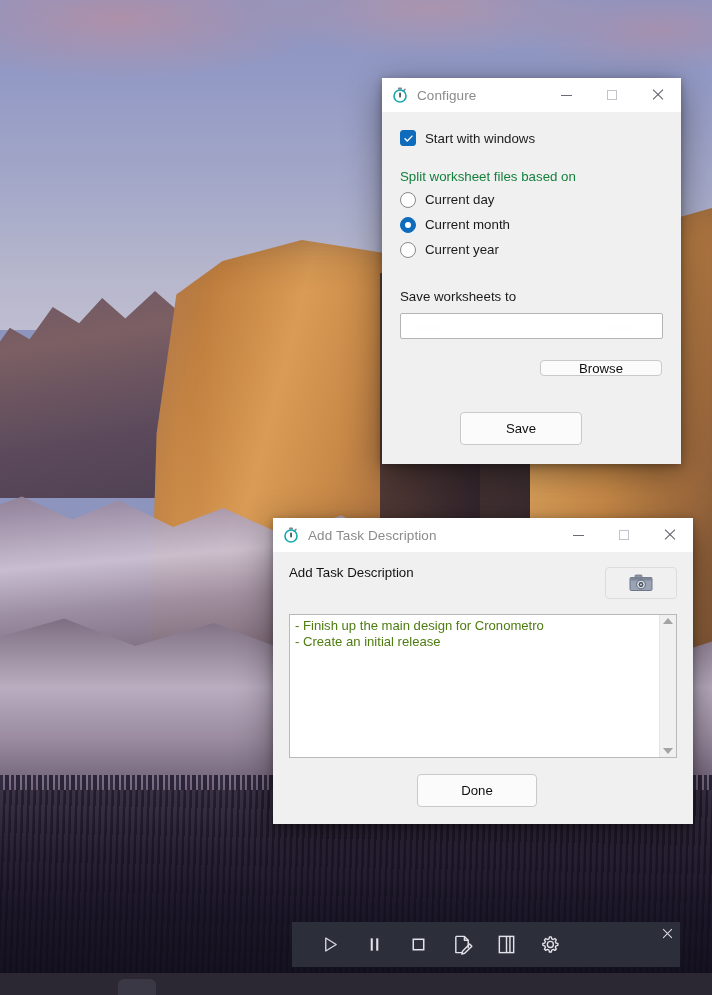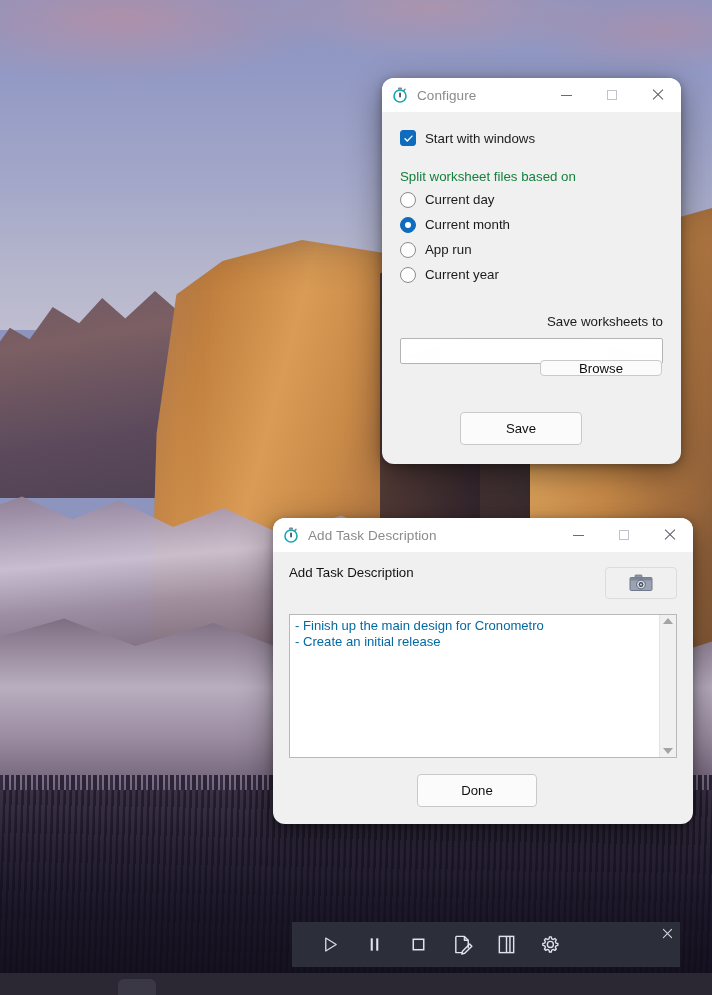--- a/index.html
+++ b/index.html
@@ -109,21 +109,21 @@
   }
   #taskbar-pill {
     position: absolute; left: 118px; top: 6px; width: 38px; height: 18px;
     background: #3b3845; border-radius: 6px 6px 0 0;
   }
 
   
   .window {
     position: absolute;
     background: #f0f0f0;
-    border-radius: 12px;
+    border-radius: 0;
     box-shadow: 0 10px 34px rgba(0,0,0,.42), 0 2px 8px rgba(0,0,0,.30);
     overflow: hidden;
   }
   .titlebar {
     height: 34px;
     background: #ffffff;
     display: flex;
     align-items: center;
     position: relative;
   }
@@ -186,21 +186,21 @@
     width: 16px; height: 16px; border-radius: 50%;
     border: 1.4px solid #8a8a8a; background: #fdfdfd;
     display: flex; align-items: center; justify-content: center;
     flex: 0 0 auto;
   }
   .radio.checked { border: 1.4px solid #0f6cbd; background: #0f6cbd; }
   .radio.checked:after {
     content: ""; width: 6px; height: 6px; border-radius: 50%; background: #fff;
   }
 
-  .field-label { font-size: 13.3px; color: #1b1b1b; margin-top: 22px; text-align: right; }
+  .field-label { font-size: 13.3px; color: #1b1b1b; margin-top: 22px; }
 
   .path-field {
     margin-top: 9px;
     height: 26px;
     background: #ffffff;
     border: 1px solid #b4b4b4;
     border-radius: 2px;
     position: relative;
     overflow: hidden;
   }
@@ -261,21 +261,21 @@
     height: 144px;
     background: #ffffff;
     border: 1px solid #b9b9b9;
     display: flex;
     overflow: hidden;
   }
   .textarea-content {
     flex: 1 1 auto;
     padding: 3px 5px;
     font-size: 13.1px;
-    color: #0369a1;
+    color: #4d7c0f;
     line-height: 1.24;
     white-space: pre-wrap;
     overflow: hidden;
   }
   .scrollbar {
     width: 17px; flex: 0 0 auto;
     background: #f0f0f0;
     border-left: 1px solid #e3e3e3;
     display: flex; flex-direction: column; justify-content: space-between;
     align-items: center;
@@ -379,24 +379,20 @@
       <div class="radio-row">
         <span class="radio"></span>
         <span class="row-label">Current day</span>
       </div>
 
       <div class="radio-row">
         <span class="radio checked"></span>
         <span class="row-label">Current month</span>
       </div>
 
-      <div class="radio-row">
-        <span class="radio"></span>
-        <span class="row-label">App run</span>
-      </div>
 
       <div class="radio-row">
         <span class="radio"></span>
         <span class="row-label">Current year</span>
       </div>
 
       <div class="field-label">Save worksheets to</div>
 
       <div class="path-field">
         <span class="path-ghost"></span>

